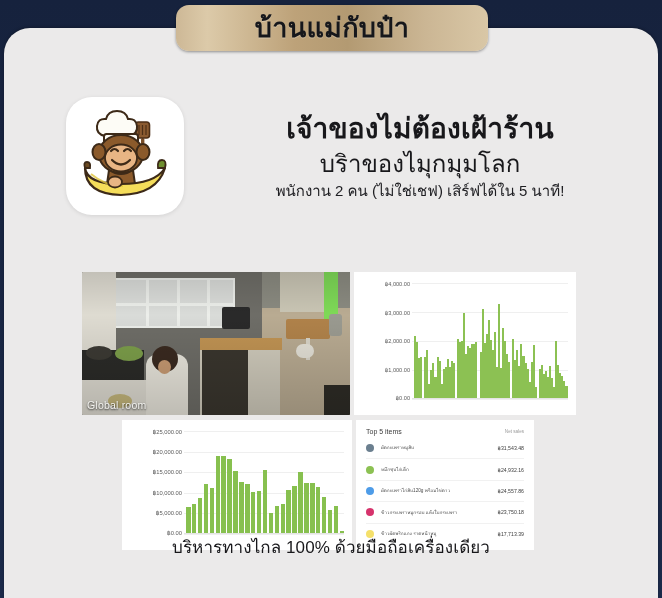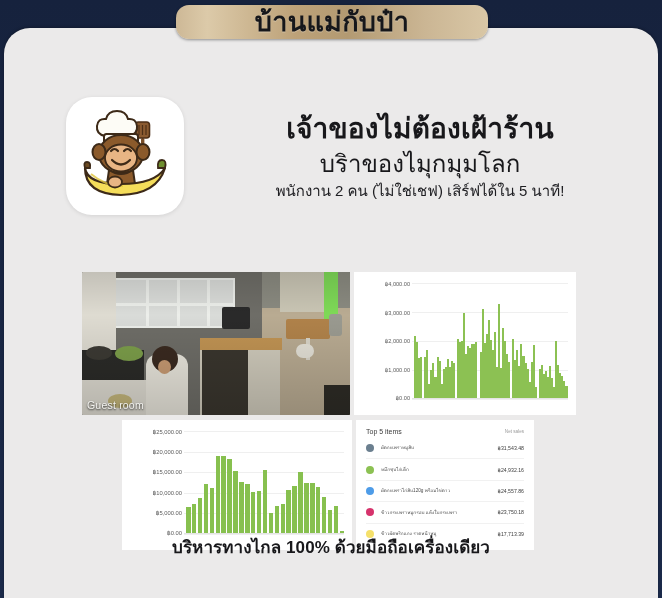--- a/index.html
+++ b/index.html
@@ -23,21 +23,21 @@
     background: #ebeaea;
     border-radius: 26px 26px 0 0;
     box-shadow: 0 -1px 3px rgba(0,0,0,.25);
     overflow: hidden;
   }
 
   
   .banner {
     position: absolute;
     left: 176px; top: 5px;
-    width: 312px; height: 34px;
+    width: 312px; height: 46px;
     border-radius: 13px;
     background: linear-gradient(90deg,#cdb896 0%,#dccaa9 10%,#bda279 38%,#b39a72 55%,#cbb694 80%,#d9c7a6 100%);
     box-shadow: 0 1px 3px rgba(0,0,0,.4);
     display: flex; align-items: center; justify-content: center;
     z-index: 6;
   }
   .banner-text {
     font-size: 27px; font-weight: 700; color: #16171b;
     letter-spacing: .3px; line-height: 1;
     text-shadow: 0 1px 0 rgba(255,255,255,.25);
@@ -135,21 +135,21 @@
   .dot { width: 8px; height: 8px; border-radius: 50%; flex: 0 0 auto; margin-right: 7px; }
   .tl-name { flex: 1; font-size: 4.7px; color: #4a4a4a; line-height: 1.5; }
   .tl-val  { font-size: 5.2px; color: #3c3c3c; white-space: nowrap; }
 
   
   .footer {
     position: absolute; left: 0; top: 508px; width: 654px;
     text-align: center; color: #18181b;
   }
   .foot-1 { font-size: 17px; font-weight: 600; line-height: 1.45; letter-spacing: .1px; }
-  .foot-2 { font-size: 17px; font-weight: 700; line-height: 1.45; letter-spacing: .1px; }
+  .foot-2 { font-size: 17px; font-weight: 400; line-height: 1.45; letter-spacing: .1px; }
 
   
   .scene { position: absolute; inset: 0; }
   .s-wall   { position:absolute; left:0; top:0; width:100%; height:100%; background:#6e6d67; }
   .s-window { position:absolute; left:31px; top:6px; width:122px; height:50px;
               background:#d9dbd8; border:2px solid #eceeea; }
   .s-win-g  { position:absolute; inset:0;
               background:
                 linear-gradient(to right, transparent 31px,#eceeea 31px,#eceeea 34px,transparent 34px),
                 linear-gradient(to right, transparent 62px,#eceeea 62px,#eceeea 65px,transparent 65px),
@@ -254,21 +254,21 @@
           <div class="s-pot1"></div>
           <div class="s-pot2"></div>
           <div class="s-cab"></div>
           <div class="s-bowl"></div>
           <div class="s-person"></div>
           <div class="s-head"></div>
           <div class="s-face"></div>
           <div class="s-dark"></div>
           <div class="s-vign"></div>
         </div>
-        <div class="cctv-label">Guest room</div>
+        <div class="cctv-label">Global room</div>
       </div>
 
       <div class="panel chart-a">
         <div class="chart-inner">
           <div class="axis-labels">
               <div>฿4,000.00</div>
               <div>฿3,000.00</div>
               <div>฿2,000.00</div>
               <div>฿1,000.00</div>
               <div>฿0.00</div>

